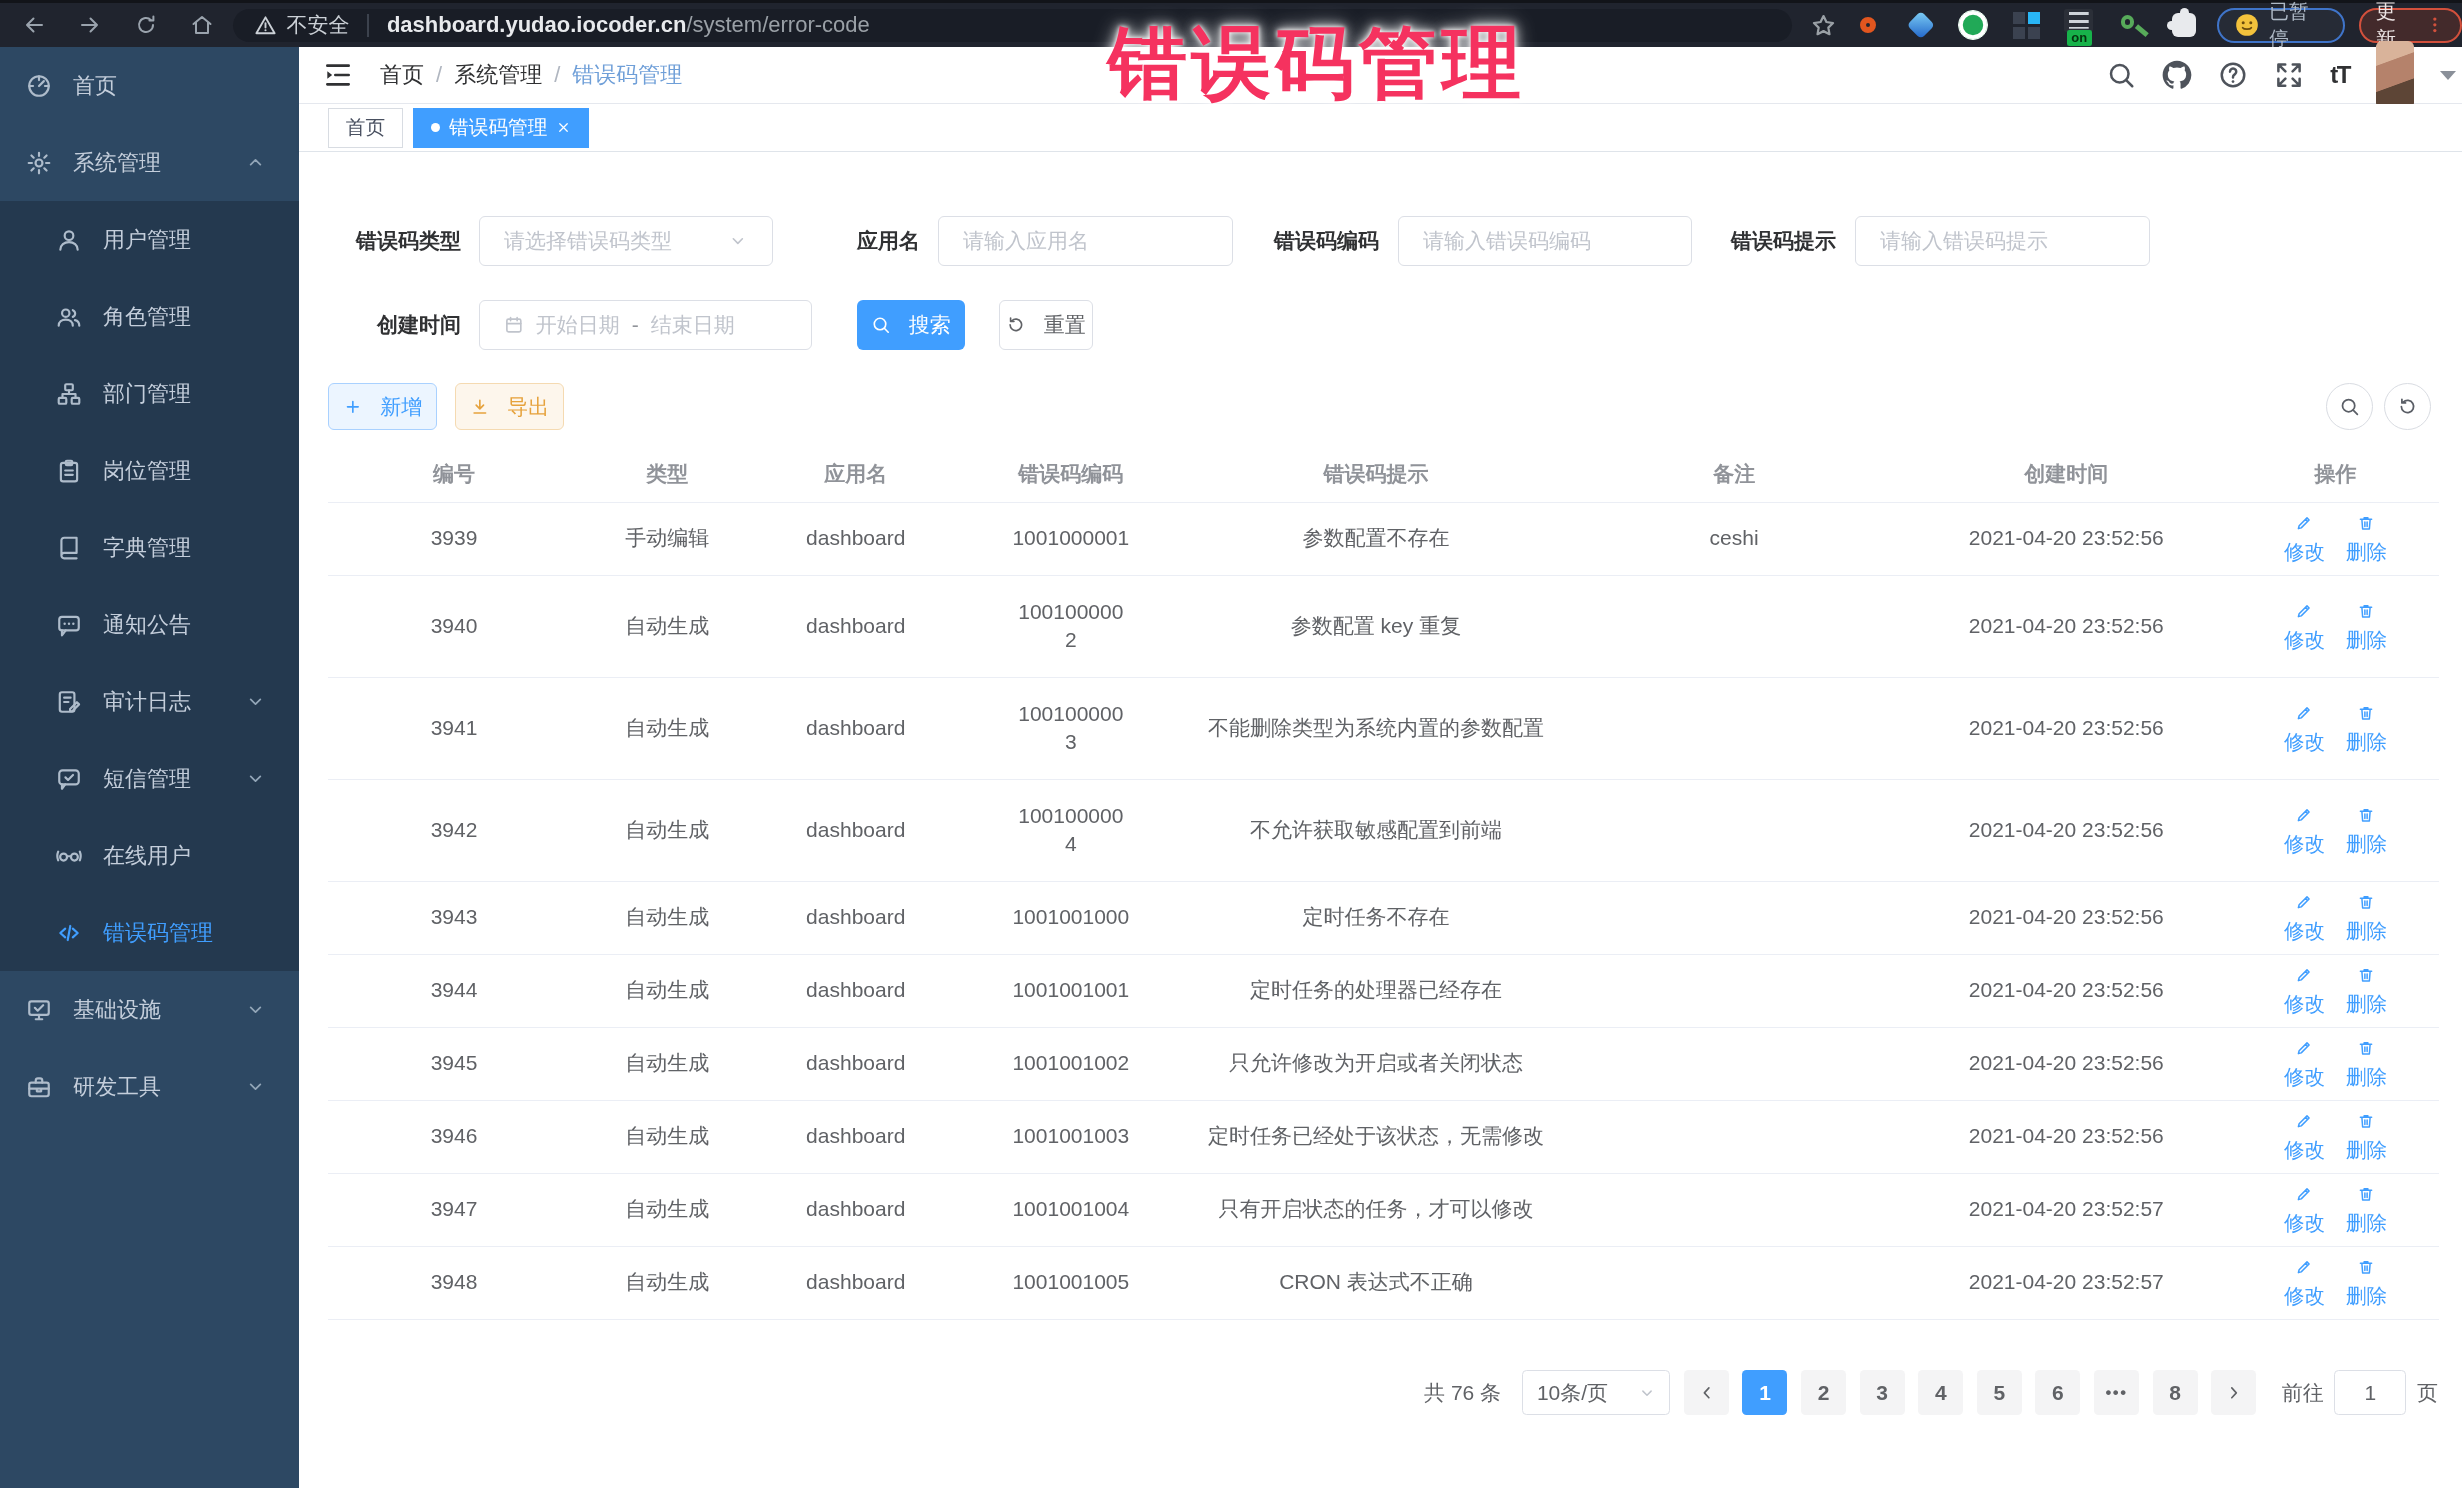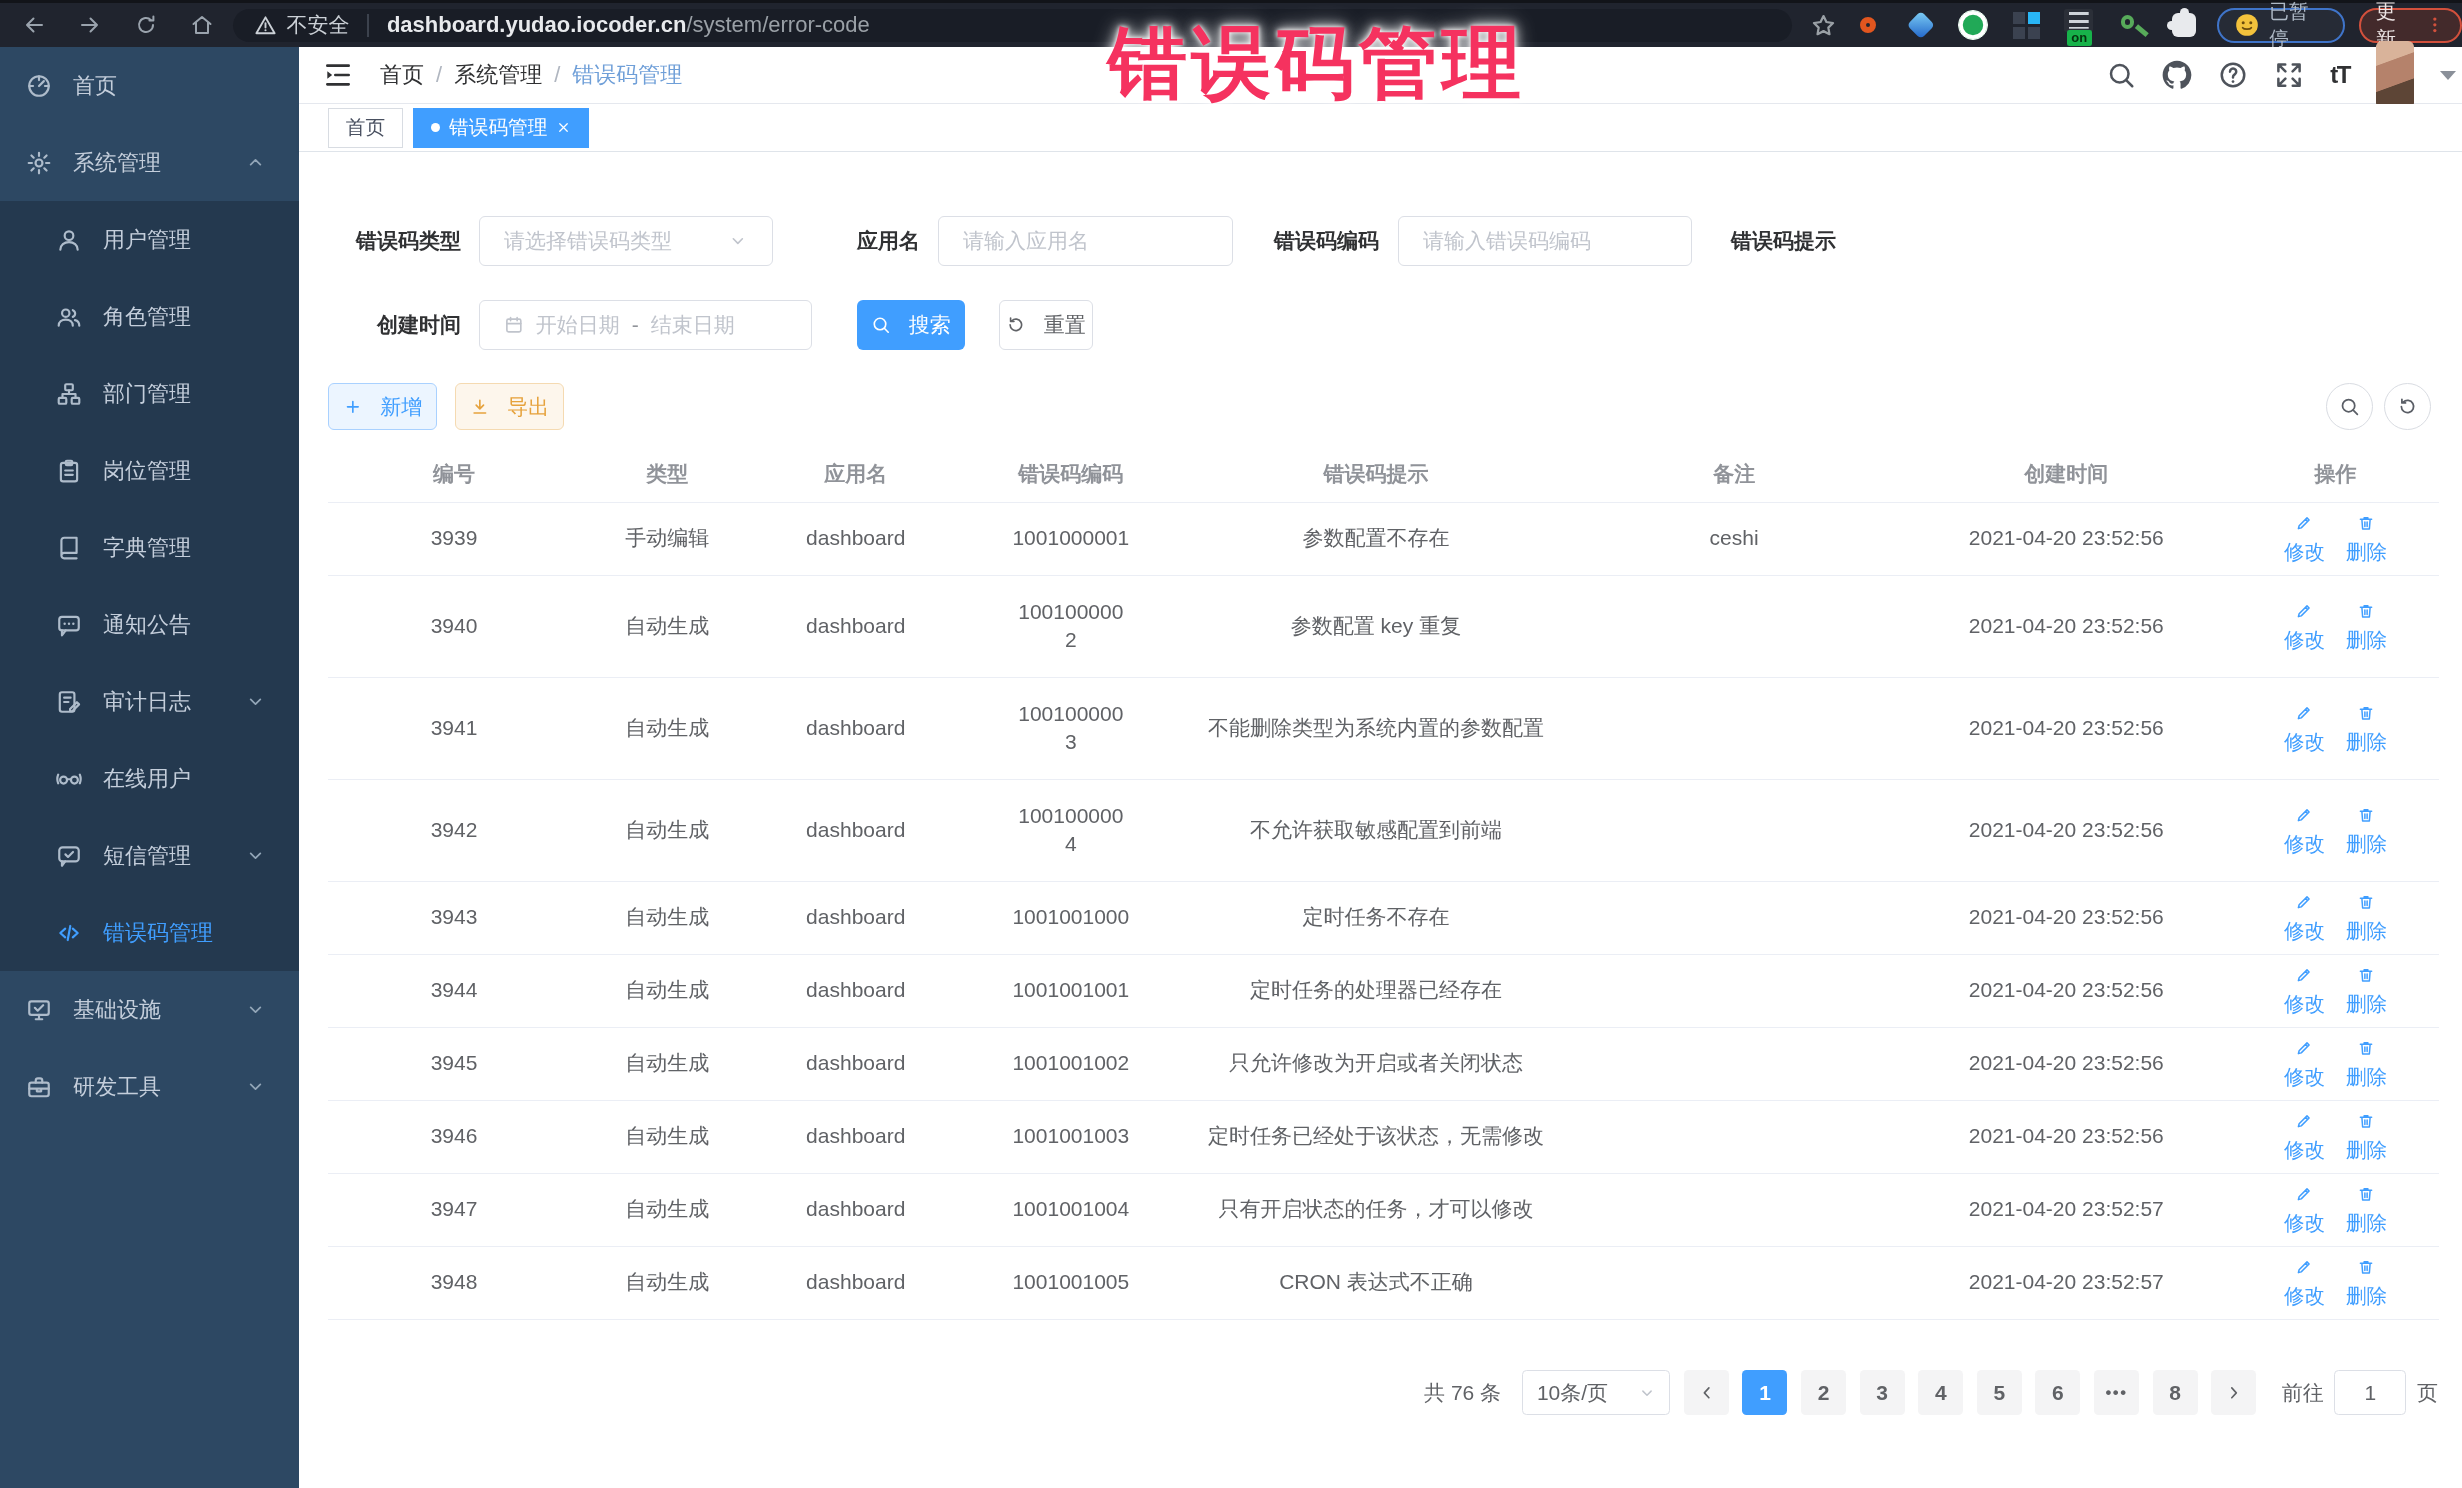--- a/index.html
+++ b/index.html
@@ -337,40 +337,40 @@
               <span class="nav-label">审计日志</span>
               <span class="nav-chevron">
                 <svg viewBox="0 0 24 24" fill="none" stroke="currentColor" stroke-width="2" stroke-linecap="round" stroke-linejoin="round">
                   <path d="M6.5 9.5L12 15l5.5-5.5"></path>
                 </svg>
               </span>
             </div>
             <div class="nav-item lvl2">
               <span class="nav-icon">
                 <svg viewBox="0 0 24 24" fill="none" stroke="currentColor" stroke-width="2" stroke-linecap="round" stroke-linejoin="round">
+                  <rect x="3" y="4" width="18" height="13" rx="3"></rect>
+                  <path d="M8.5 17l-3 4v-4M8.7 10.5l2.4 2.4 4.6-4.6"></path>
+                </svg>
+              </span>
+              <span class="nav-label">短信管理</span>
+              <span class="nav-chevron">
+                <svg viewBox="0 0 24 24" fill="none" stroke="currentColor" stroke-width="2" stroke-linecap="round" stroke-linejoin="round">
+                  <path d="M6.5 9.5L12 15l5.5-5.5"></path>
+                </svg>
+              </span>
+            </div>
+            <div class="nav-item lvl2">
+              <span class="nav-icon">
+                <svg viewBox="0 0 24 24" fill="none" stroke="currentColor" stroke-width="2" stroke-linecap="round" stroke-linejoin="round">
                   <circle cx="7" cy="13" r="3.2"></circle>
                   <circle cx="17" cy="13" r="3.2"></circle>
                   <path d="M10.2 12.2h3.6M2 8c-.8 2-.8 6 0 8M22 8c.8 2 .8 6 0 8"></path>
                 </svg>
               </span>
               <span class="nav-label">在线用户</span>
-            </div>
-            <div class="nav-item lvl2">
-              <span class="nav-icon">
-                <svg viewBox="0 0 24 24" fill="none" stroke="currentColor" stroke-width="2" stroke-linecap="round" stroke-linejoin="round">
-                  <rect x="3" y="4" width="18" height="13" rx="3"></rect>
-                  <path d="M8.5 17l-3 4v-4M8.7 10.5l2.4 2.4 4.6-4.6"></path>
-                </svg>
-              </span>
-              <span class="nav-label">短信管理</span>
-              <span class="nav-chevron">
-                <svg viewBox="0 0 24 24" fill="none" stroke="currentColor" stroke-width="2" stroke-linecap="round" stroke-linejoin="round">
-                  <path d="M6.5 9.5L12 15l5.5-5.5"></path>
-                </svg>
-              </span>
             </div>
             <div class="nav-item lvl2 active">
               <span class="nav-icon">
                 <svg viewBox="0 0 24 24" fill="none" stroke="currentColor" stroke-width="2" stroke-linecap="round" stroke-linejoin="round">
                   <path d="M8.5 8L4 12l4.5 4M15.5 8L20 12l-4.5 4M13.2 5.5l-2.4 13"></path>
                 </svg>
               </span>
               <span class="nav-label">错误码管理</span>
             </div>
           </div>
@@ -478,20 +478,23 @@
         </div>
         <span class="flabel fl2">应用名</span>
         <div class="fbox fi2">
           <span class="ph">请输入应用名</span>
         </div>
         <span class="flabel fl3">错误码编码</span>
         <div class="fbox fi3">
           <span class="ph">请输入错误码编码</span>
         </div>
         <span class="flabel fl4">错误码提示</span>
+        <div class="fbox fi4">
+          <span class="ph">请输入错误码提示</span>
+        </div>
 
         <span class="flabel fl5">创建时间</span>
         <div class="fbox fdate">
           <span class="dd">
               <svg viewBox="0 0 24 24" fill="none" stroke="currentColor" stroke-width="2" stroke-linecap="round" stroke-linejoin="round">
                 <rect x="3.5" y="5" width="17" height="15.5" rx="2"></rect>
                 <path d="M8 3v4M16 3v4M3.5 10.5h17"></path>
               </svg>
             </span>
           <span class="ph">开始日期</span>

